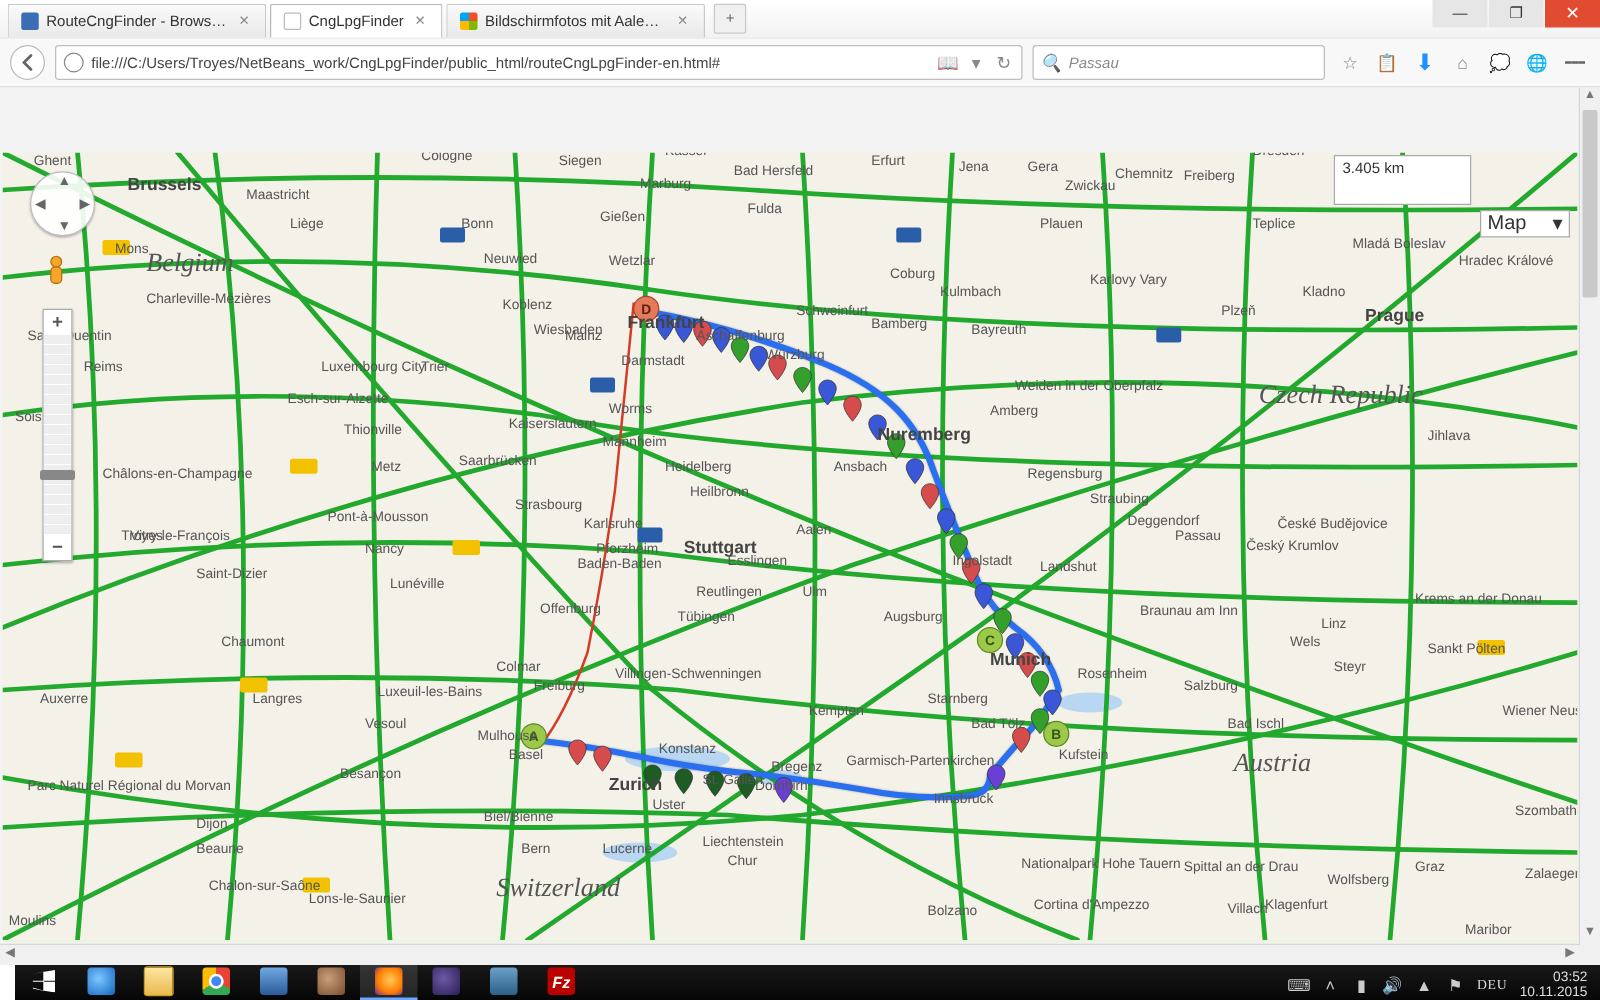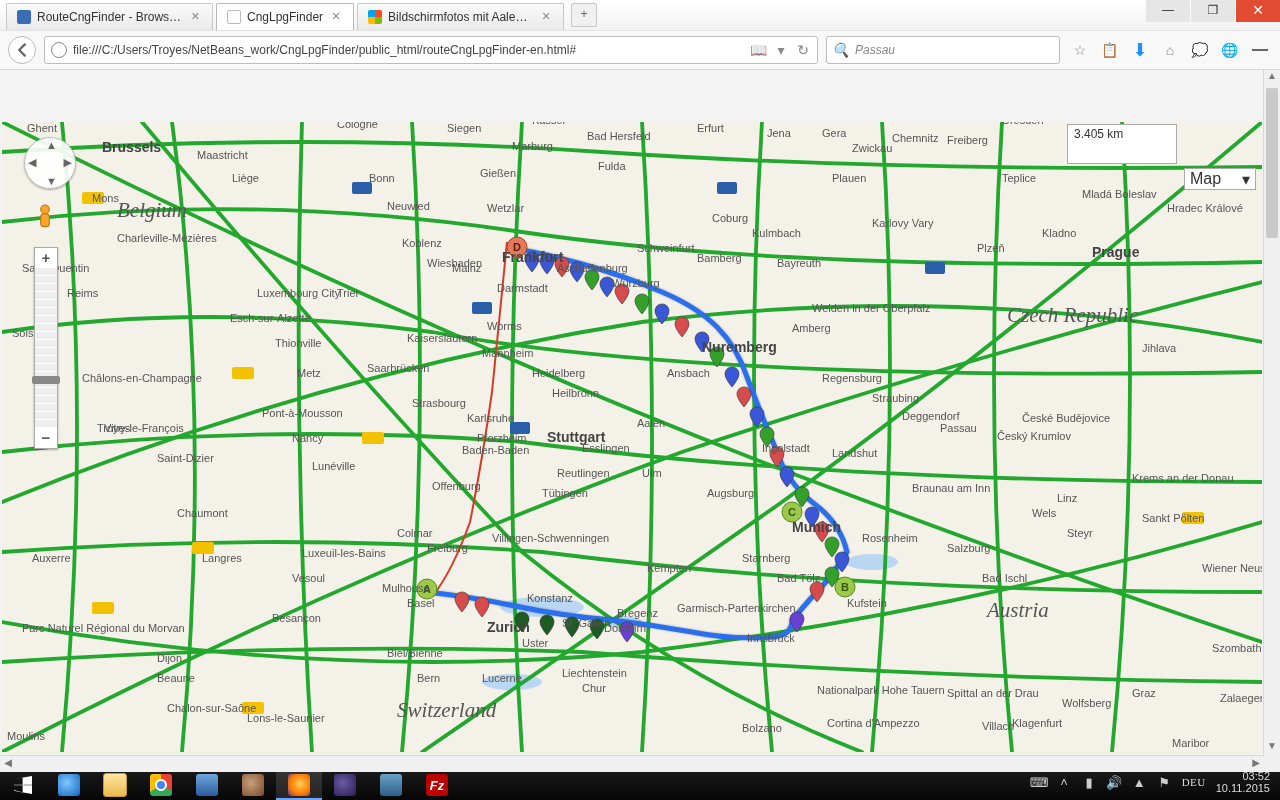--- a/index.html
+++ b/index.html
@@ -65,21 +65,21 @@
   .peg { position:absolute; top:82px; left:32px; width:22px; height:28px;}
   .peg svg{width:22px;height:28px;}
   .zoom { position:absolute; top:125px; left:32px; width:22px; background:#fff; border:1px solid #aaa; box-shadow:0 1px 2px rgba(0,0,0,.3);}
   .zoom .z{height:20px; text-align:center; line-height:20px; cursor:pointer; font-size:15px; font-weight:bold; color:#555;}
   .zoom .track{height:160px; background:repeating-linear-gradient(#eee,#eee 7px,#fff 7px,#fff 8px); position:relative;}
   .zoom .handle{position:absolute; left:-3px; right:-3px; height:8px; background:#888; top:108px; border-radius:2px;}
   .distbox { position:absolute; top:2px; right:85px; width:110px; height:40px; border:1px solid #aaa; background:#fff; padding:2px 6px; font-size:12px; color:#333; box-sizing:border-box;}
   .maptype { position:absolute; top:2px; right:6px; width:72px; height:22px; border:1px solid #aaa; background:#fff; font-size:16px; color:#333; display:flex; align-items:center; justify-content:space-between; padding:0 5px; box-sizing:border-box; cursor:pointer;margin-top:44px;}
 
   
-  .taskbar { position:absolute; left:0; right:0; bottom:0; height:30px; background:linear-gradient(#1a1a1a,#060606); display:flex; align-items:flex-start; color:#ddd; font-size:11px;}
+  .taskbar { position:absolute; left:12px; right:0; bottom:0; height:30px; background:linear-gradient(#1a1a1a,#060606); display:flex; align-items:flex-end; color:#ddd; font-size:11px;}
   .taskbar .start{ width:46px; height:30px; display:flex; align-items:center; justify-content:center;}
   .taskbar .start .logo{ width:18px; height:18px; background:
       conic-gradient(#fff 0 25%, #fff 25% 50%, #fff 50% 75%, #fff 75%);
       clip-path: polygon(0 18%, 48% 8%, 48% 48%, 0 48%, 0 52%, 48% 52%, 48% 92%, 0 82%, 0 78%, 52% 92%, 52% 52%, 100% 52%, 100% 48%, 52% 48%, 52% 8%, 100% 0%, 100% 100%, 52% 92%, 52% 8%);
       background:#fff;}
   .tbitem { width:46px; height:30px; display:flex; align-items:center; justify-content:center; position:relative;}
   .tbitem.active{ background:rgba(255,255,255,.12); box-shadow:inset 0 -2px 0 #6aa8ff;}
   .tbitem .ico{ width:22px; height:22px; border-radius:3px;}
   .ico-ie{background:radial-gradient(circle at 40% 40%, #7ec7ff, #1065c0);}
   .ico-explorer{background:linear-gradient(#ffe6a0,#e9b94e); border:1px solid #c99a28;}

